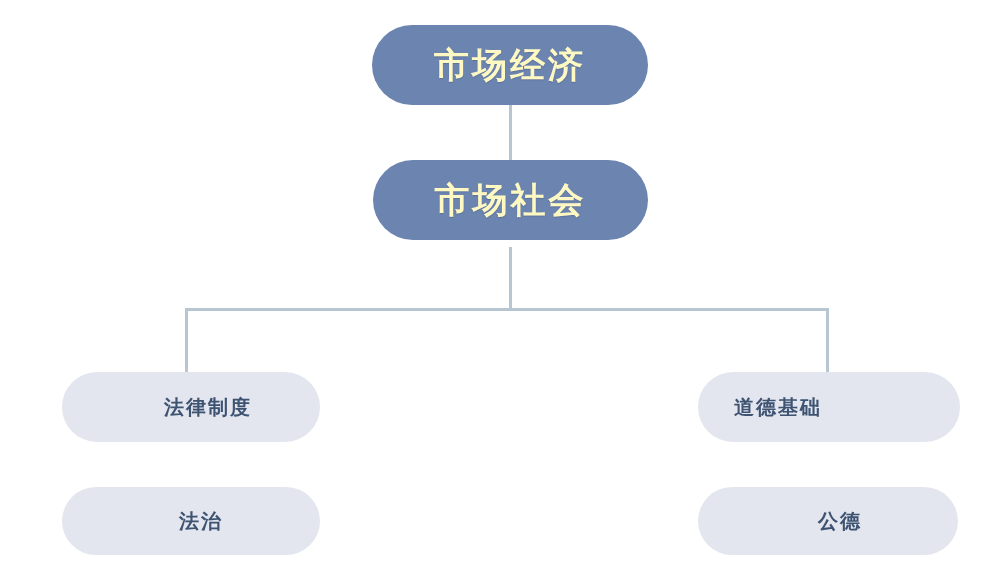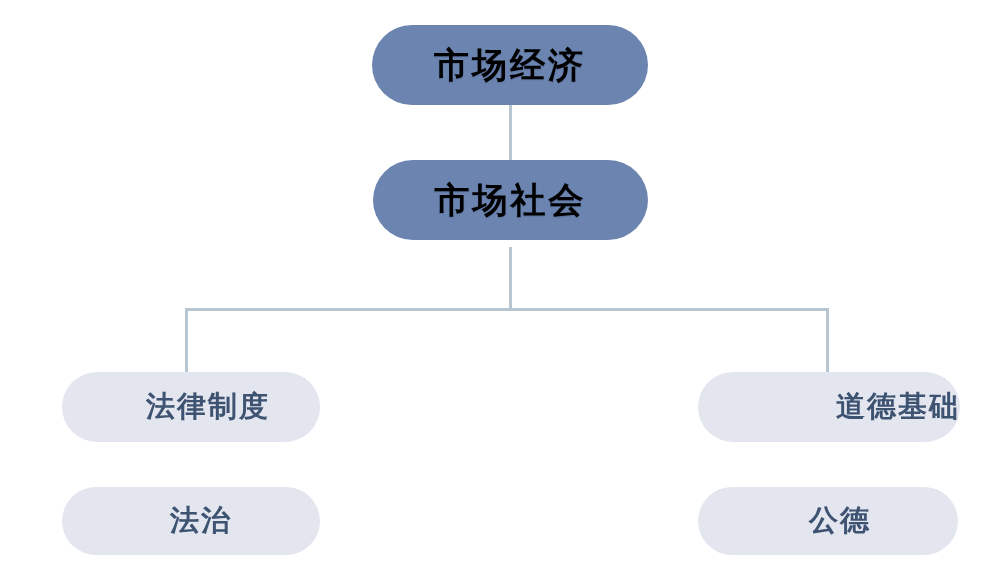--- a/index.html
+++ b/index.html
@@ -31,33 +31,33 @@
     align-items: center;
     justify-content: center;
     box-sizing: border-box;
     border-radius: 999px;
     letter-spacing: 2px;
     font-weight: 700;
     white-space: nowrap;
   }
   .node-primary {
     background: #6c84b0;
-    color: #000000;
+    color: #fef9c3;
     font-size: 35px;
     letter-spacing: 3px;
     text-shadow: 0 1px 1px rgba(40,60,95,0.25);
   }
   .node-secondary {
     background: #e3e6ee;
     color: #3e5372;
-    font-size: 29px;
+    font-size: 20px;
   }
   
   .node-l3-left   { justify-content: center; padding-left: 34px; }
-  .node-l3-right  { justify-content: flex-end; padding-left: 36px; }
+  .node-l3-right  { justify-content: flex-start; padding-left: 36px; }
   .node-l4-left   { justify-content: center; padding-left: 20px; }
   .node-l4-right  { justify-content: center; padding-left: 24px; }
 
   #node-market-economy { left: 372px; top: 25px;  width: 276px; height: 80px; }
   #node-market-society { left: 373px; top: 160px; width: 275px; height: 80px; }
   #node-legal-system   { left: 62px;  top: 372px; width: 258px; height: 70px; }
   #node-moral-basis    { left: 698px; top: 372px; width: 262px; height: 70px; }
   #node-rule-of-law    { left: 62px;  top: 487px; width: 258px; height: 68px; }
   #node-public-morality{ left: 698px; top: 487px; width: 260px; height: 68px; }
 </style>

